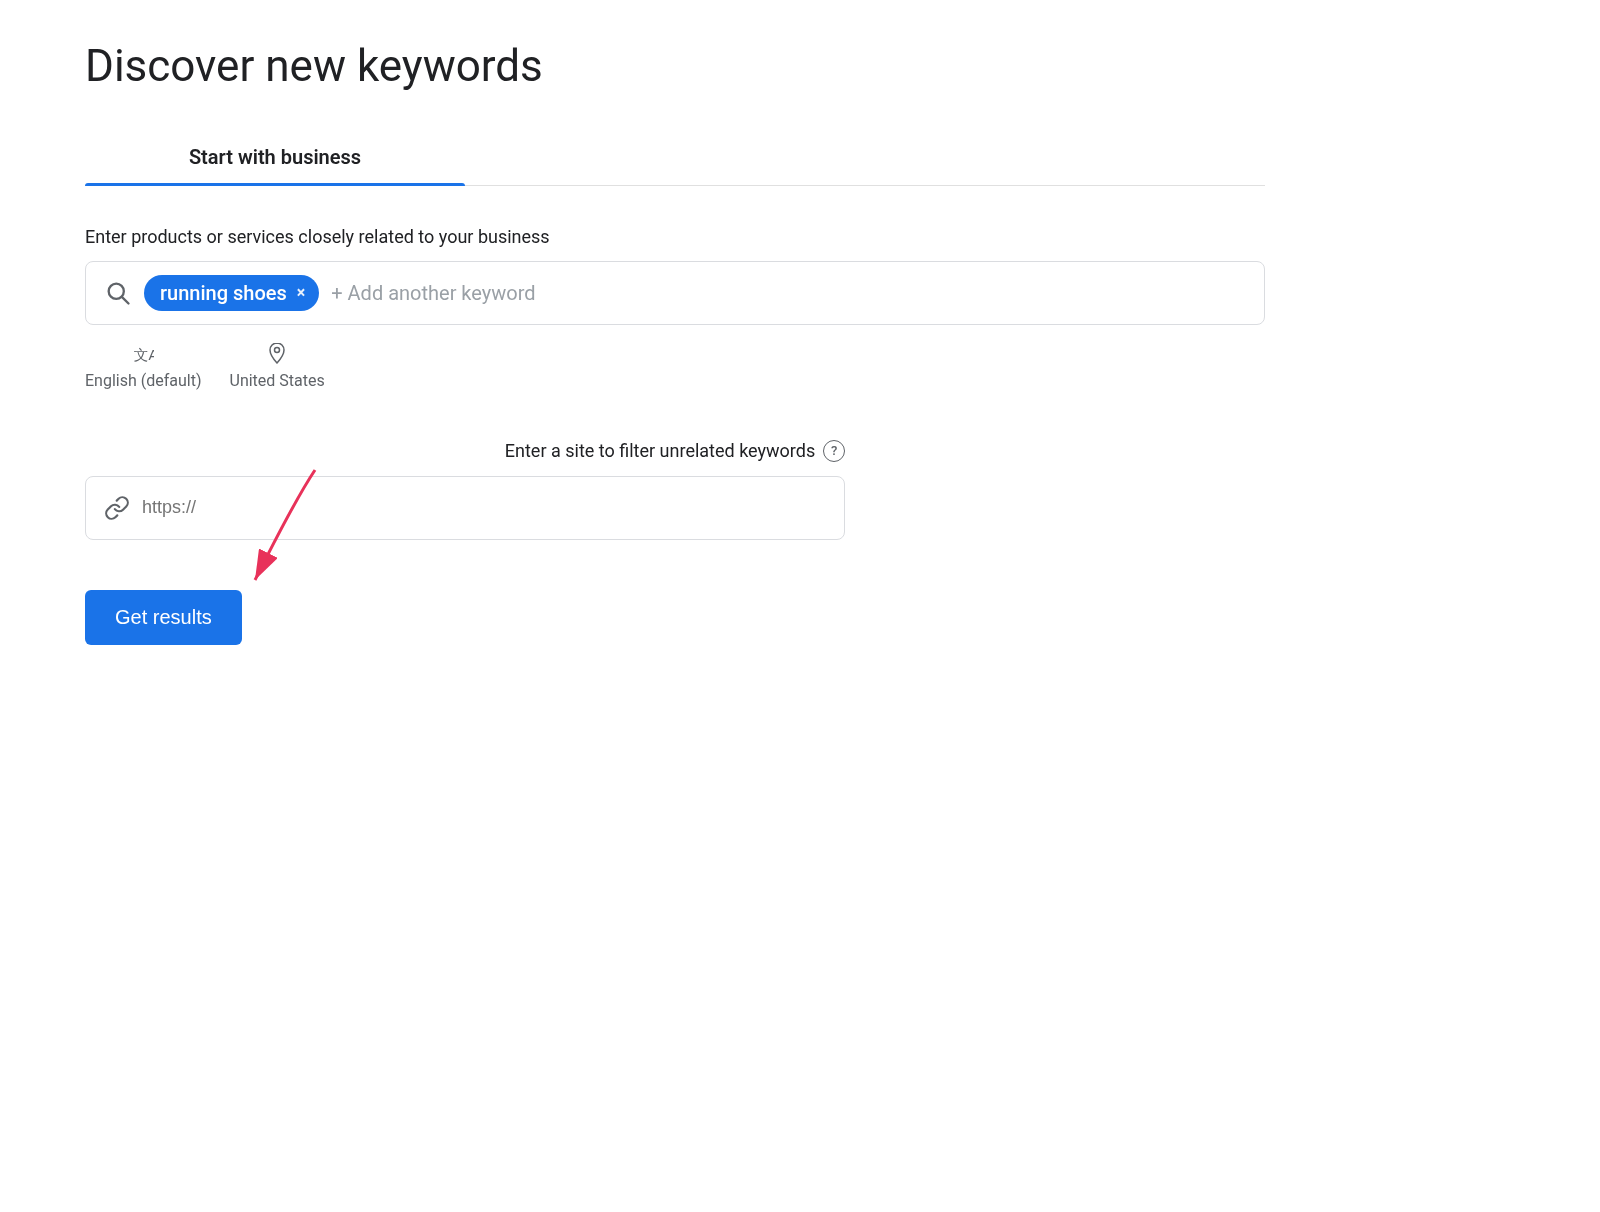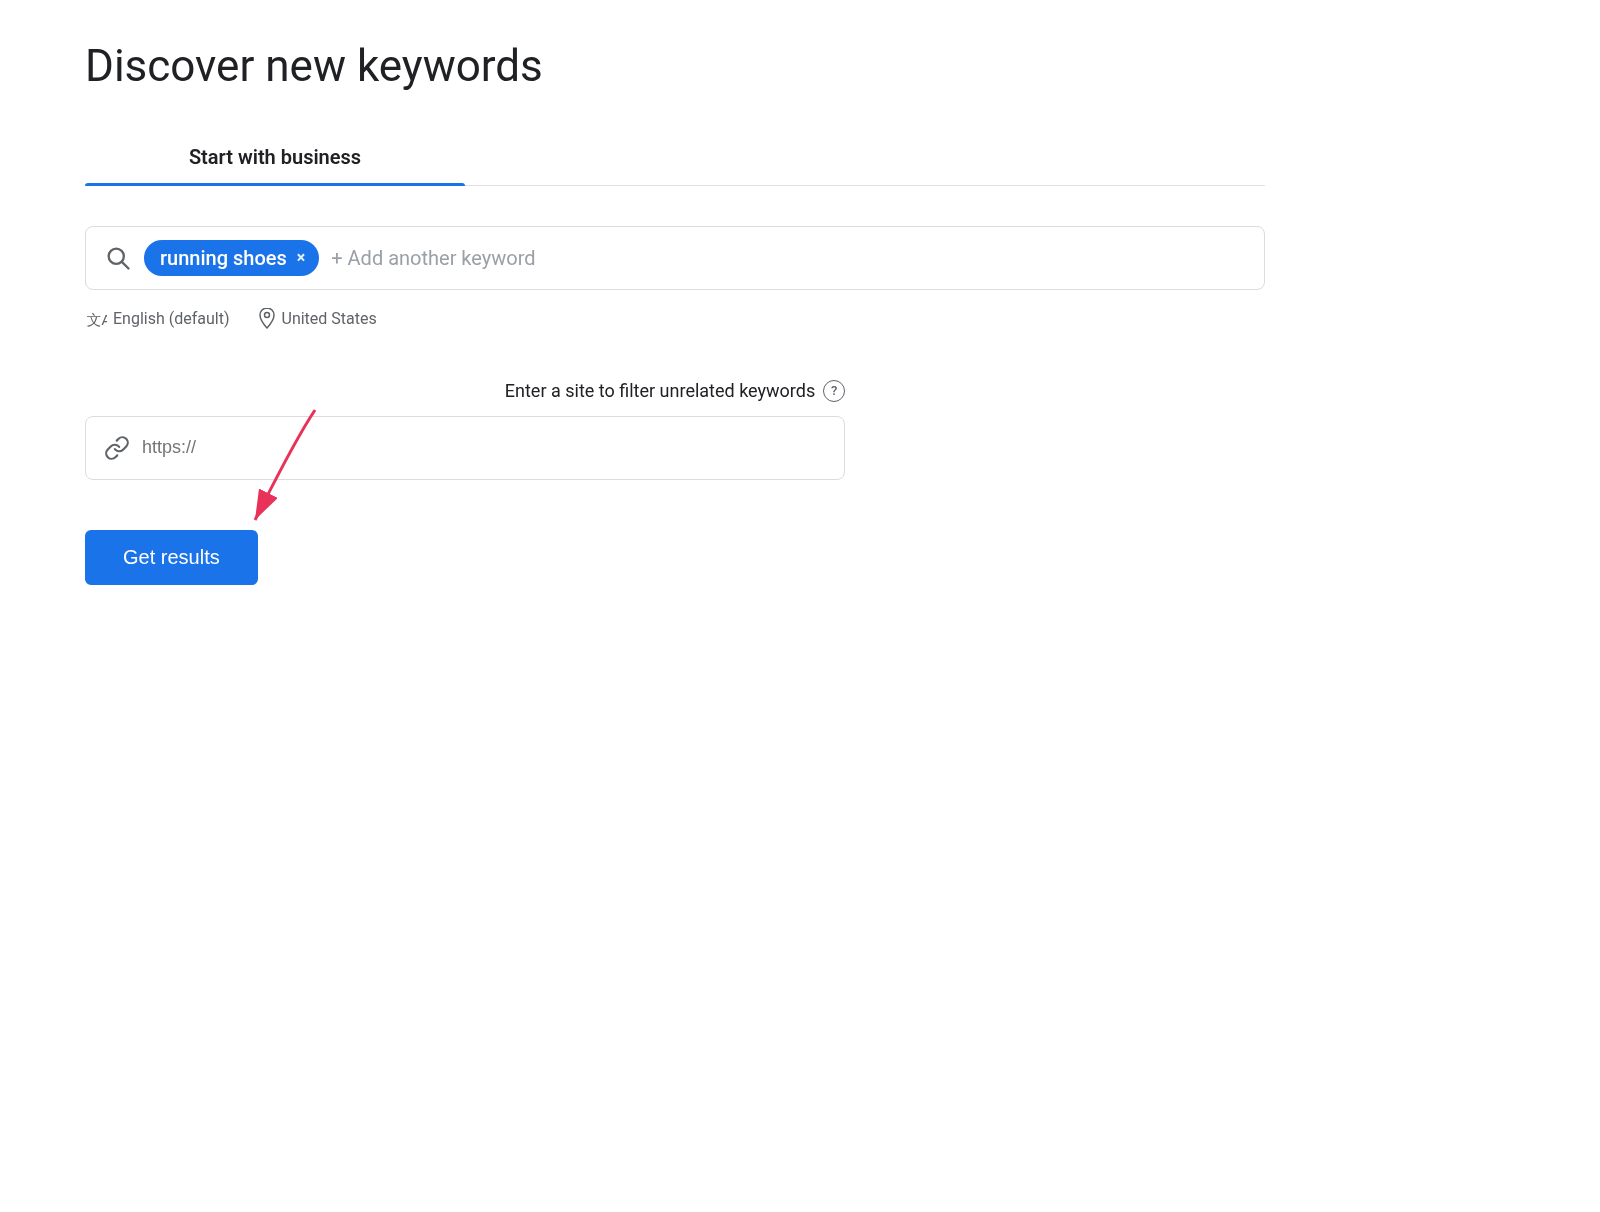--- a/index.html
+++ b/index.html
@@ -122,20 +122,21 @@
       margin-bottom: 50px;
       font-size: 16px;
       color: #5f6368;
     }
 
     .lang-item, .location-item {
       display: flex;
       align-items: center;
       gap: 6px;
       cursor: pointer;
+      flex-direction: column;
     }
 
     .filter-label {
       font-size: 18px;
       color: #202124;
       margin-bottom: 14px;
       display: flex;
       align-items: center;
       gap: 8px;
       justify-content: center;
@@ -181,21 +182,21 @@
       font-size: 22px;
       display: flex;
       align-items: center;
     }
 
     .get-results-btn {
       background: #1a73e8;
       color: #fff;
       border: none;
       border-radius: 6px;
-      padding: 16px 38px;
+      padding: 16px 30px;
       font-size: 20px;
       font-weight: 500;
       cursor: pointer;
       position: relative;
       z-index: 1;
     }
 
     .arrow-container {
       position: relative;
       display: inline-block;
@@ -221,20 +222,21 @@
   <h1 class="page-title">Discover new keywords</h1>
 
   
   <div class="tabs-container">
     <div class="tab active">
       <span>Start with business</span>
     </div>
   </div>
 
   
+  <p class="section-label">Enter products or services closely related to your business</p>
 
   
   <div class="keyword-search-box">
 
     <span class="search-icon-wrap">
       <svg width="28" height="28" viewBox="0 0 24 24" fill="none">
         <circle cx="10.5" cy="10.5" r="6.5" stroke="#5f6368" stroke-width="2"></circle>
         <line x1="15.5" y1="15.5" x2="21" y2="21" stroke="#5f6368" stroke-width="2" stroke-linecap="round"></line>
       </svg>
     </span>

